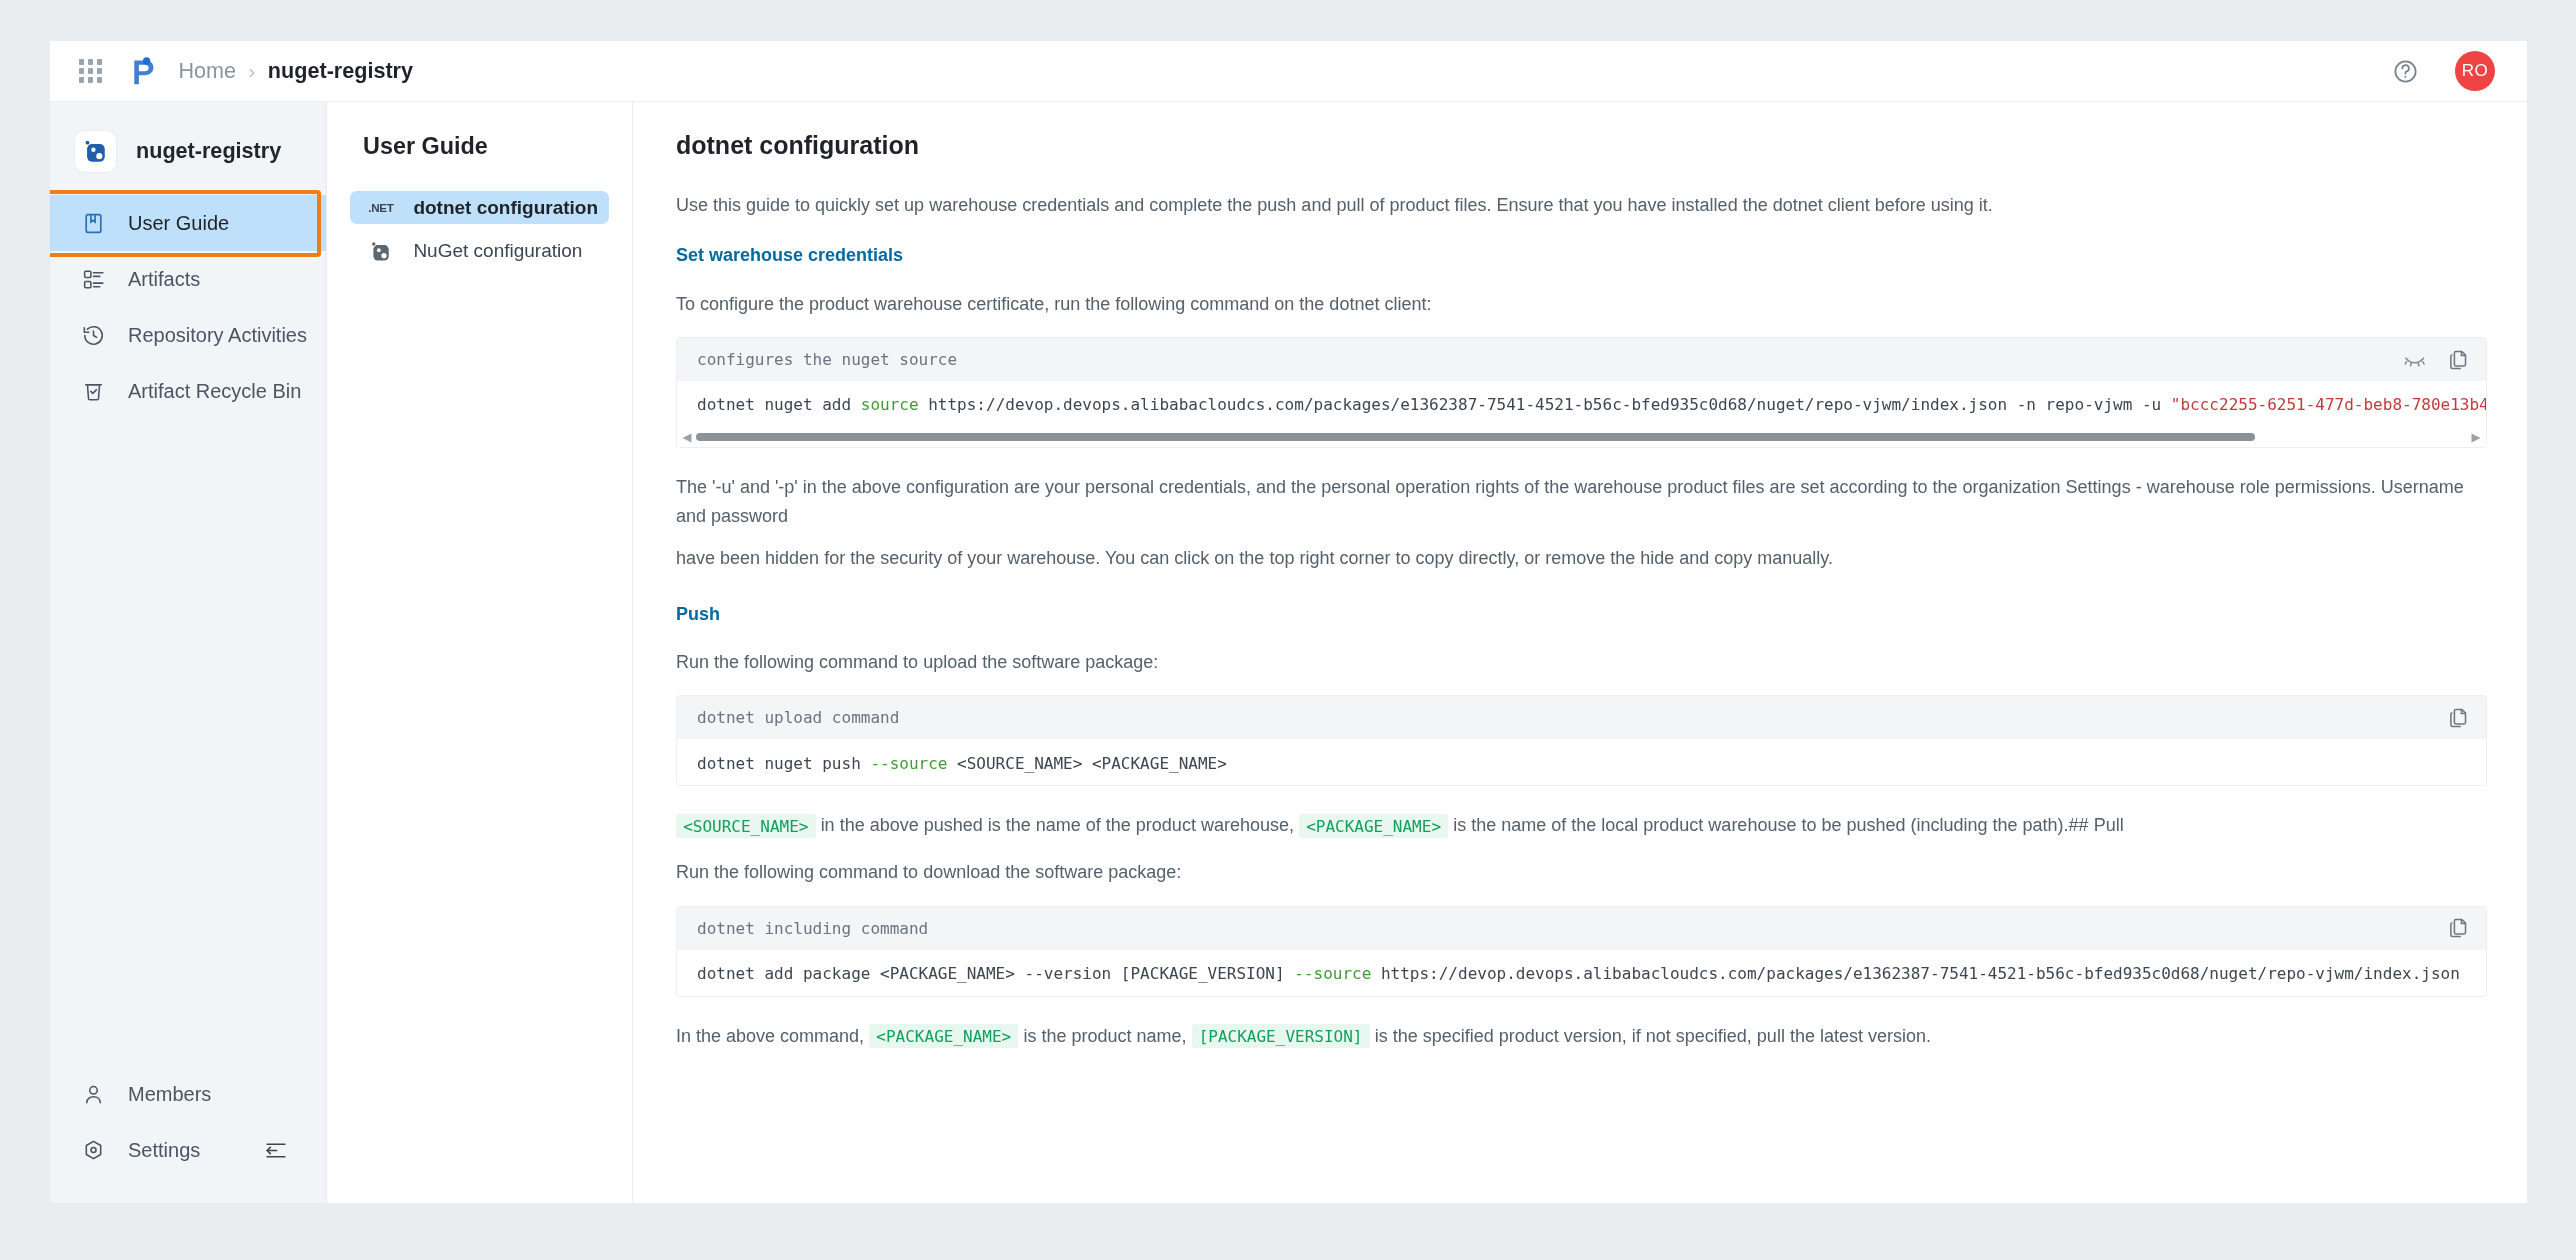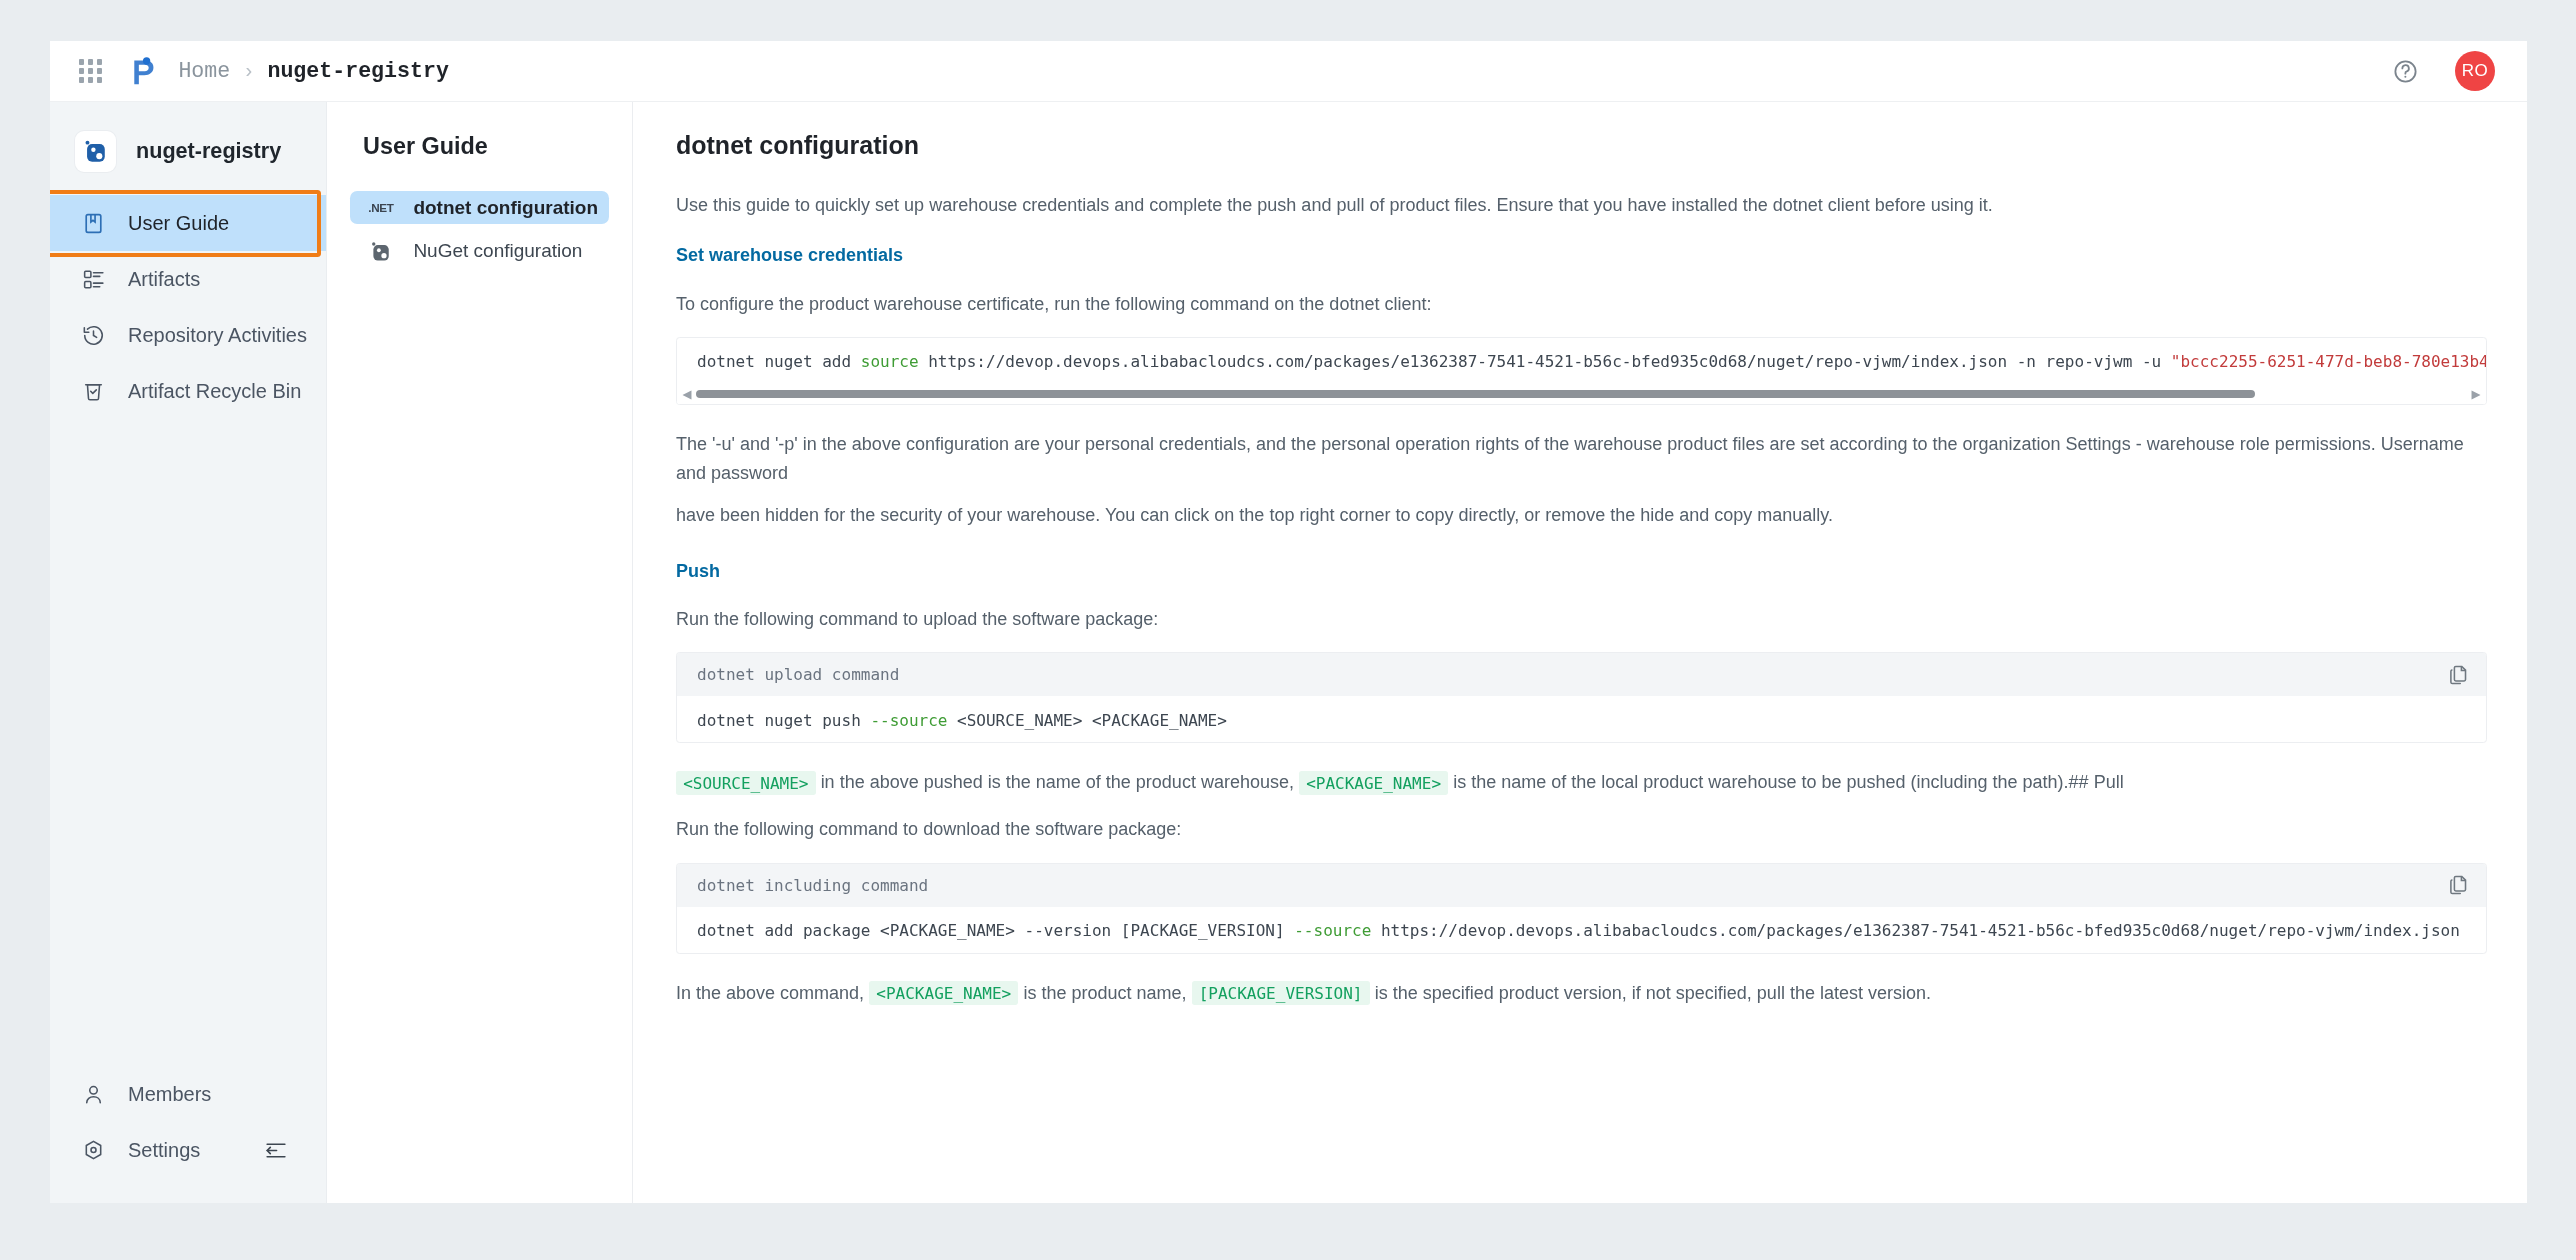--- a/index.html
+++ b/index.html
@@ -36,21 +36,21 @@
     grid-template-columns: repeat(3, 5.4px);
     grid-template-rows: repeat(3, 5.4px);
     gap: 3.6px;
     align-content: center;
     justify-content: center;
     margin-right: 23.4px;
     cursor: pointer;
   }
   .grid-icon i { width: 5.4px; height: 5.4px; background: #9aa4ad; border-radius: 0.9px; display:block; }
   .brand-logo { margin-right: 20px; display: flex; align-items: center; }
-  .crumbs { display: flex; align-items: center; font-size: 21.6px; font-family: Liberation Mono, monospace; }
+  .crumbs { display: flex; align-items: center; font-size: 21.6px; }
   .crumb-home { color: #8a949d; cursor: pointer; }
   .crumb-sep { color: #b9c0c7; margin: 0 12.6px; font-size: 20px; }
   .crumb-current { color: #1f2329; font-weight: bold; }
   .topbar-spacer { flex: 1; }
   .help-icon { margin-right: 36px; cursor: pointer; display:flex; }
   .avatar {
     width: 40px; height: 40px; border-radius: 50%;
     background: #ef4444; color: #ffffff;
     display: flex; align-items: center; justify-content: center;
     font-size: 17px; letter-spacing: 0.4px; cursor: pointer;
@@ -345,20 +345,36 @@
 
     <div class="main">
 
       <h1 class="page-title">dotnet configuration</h1>
       <p class="para">Use this guide to quickly set up warehouse credentials and complete the push and pull of product files. Ensure that you have installed the dotnet client before using it.</p>
 
       <div class="sub-head">Set warehouse credentials</div>
       <p class="para tight">To configure the product warehouse certificate, run the following command on the dotnet client:</p>
 
       <div class="codeblock">
+        <div class="code-head">
+          <span class="title">configures the nuget source</span>
+          <span class="code-act">
+            <svg width="23.4" height="23.4" viewBox="0 0 24 24" fill="none" stroke="#808a93" stroke-width="1.6">
+              <path d="M3 10.5c2.4 3 5.4 4.6 9 4.6s6.6-1.6 9-4.6" stroke-linecap="round"></path>
+              <path d="M3.6 14.3l-1.2 2M20.4 14.3l1.2 2M8.4 16l-.7 2.2M15.6 16l.7 2.2" stroke-linecap="round"></path>
+            </svg>
+          </span>
+          <span class="code-act">
+            <svg width="23.4" height="23.4" viewBox="0 0 24 24" fill="none" stroke="#6f7880" stroke-width="1.6">
+              <path d="M9 3.5h6.2L19 7.3V17a1.4 1.4 0 0 1-1.4 1.4H9A1.4 1.4 0 0 1 7.6 17V4.9A1.4 1.4 0 0 1 9 3.5z"></path>
+              <path d="M14.8 3.7v3.9H18.8"></path>
+              <path d="M5 7.2A1.4 1.4 0 0 0 4 8.6v11.1A1.4 1.4 0 0 0 5.4 21h8.2" stroke-linecap="round"></path>
+            </svg>
+          </span>
+        </div>
         <div class="code-body"><span>dotnet nuget add </span><span class="kw-green">source</span><span> https://devop.devops.alibabacloudcs.com/packages/e1362387-7541-4521-b56c-bfed935c0d68/nuget/repo-vjwm/index.json -n repo-vjwm -u </span><span class="str-red">"bccc2255-6251-477d-beb8-780e13b4ca42"</span></div>
         <div class="hscroll">
           <span class="hs-arrow">◀</span>
           <span class="hs-track">
               <span class="hs-thumb"></span>
             </span>
           <span class="hs-arrow">▶</span>
         </div>
       </div>
 

